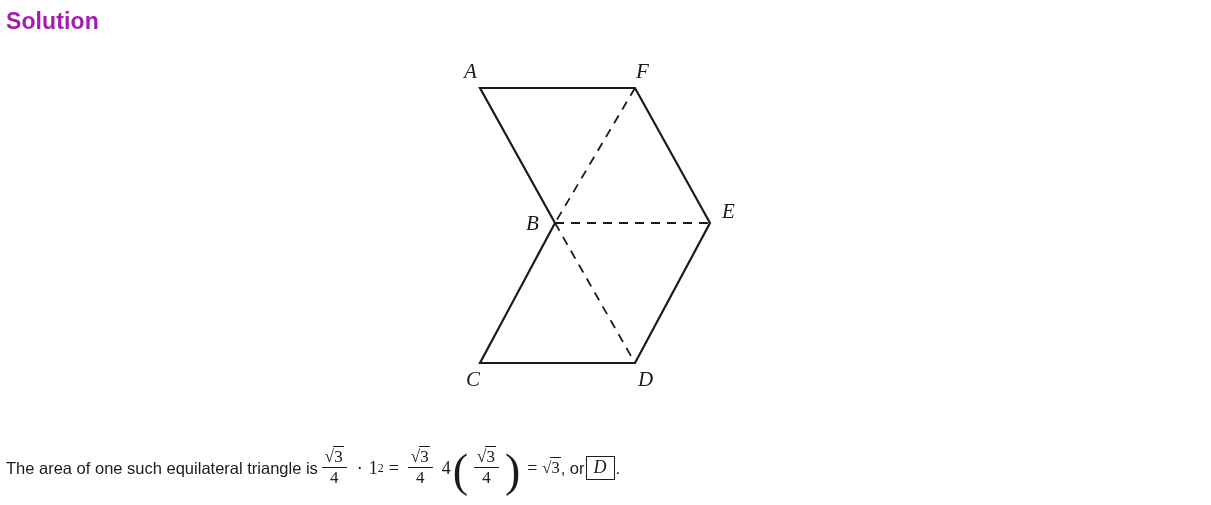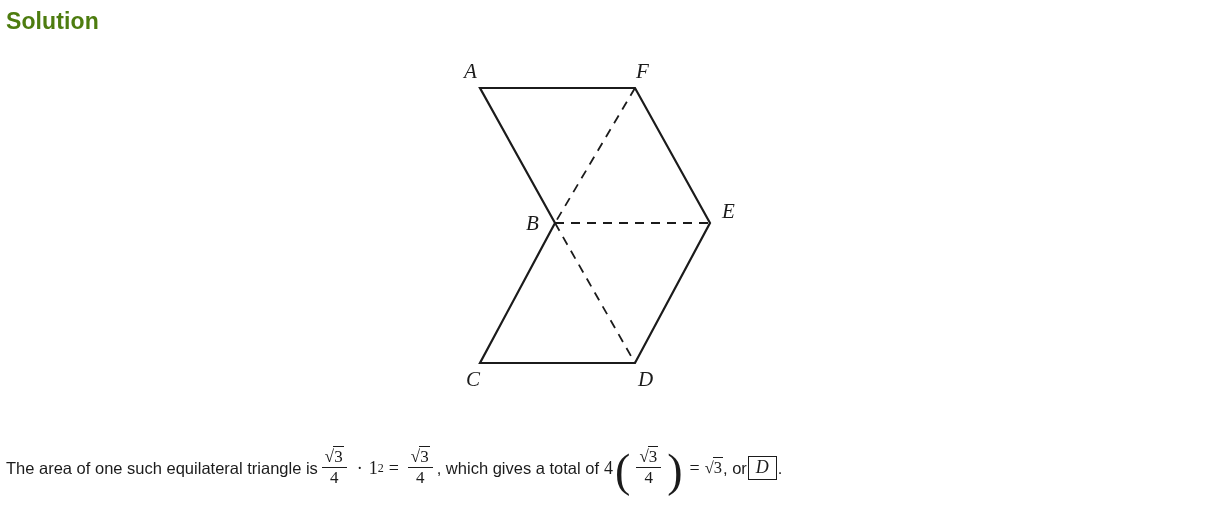--- a/index.html
+++ b/index.html
@@ -20,21 +20,21 @@
     left: 0; top: 0;
     width: 1211px;
     height: 505px;
   }
   .solution-heading {
     position: absolute;
     left: 6px;
     top: 8px;
     font-size: 23px;
     font-weight: bold;
-    color: #4d7c0f;
+    color: #a21caf;
     letter-spacing: 0.1px;
   }
   .figure-wrap {
     position: absolute;
     left: 430px;
     top: 58px;
     width: 360px;
     height: 340px;
   }
   .figure-wrap svg {
@@ -180,21 +180,20 @@
     <span class="math">1</span>
       <span class="sup">2</span>
     <span class="op">=</span>
     <span class="frac">
       <span class="num">
         <span class="sqrt"><span>√</span><span class="radicand">3</span></span>
       </span>
       <span class="bar"></span>
       <span class="den">4</span>
     </span>
-    <span class="txt">, which gives a total of</span>
     <span class="math" style="margin-left:5px">4</span>
     <span class="paren">(</span>
     <span class="frac">
       <span class="num">
         <span class="sqrt"><span>√</span><span class="radicand">3</span></span>
       </span>
       <span class="bar"></span>
       <span class="den">4</span>
     </span>
     <span class="paren">)</span>

